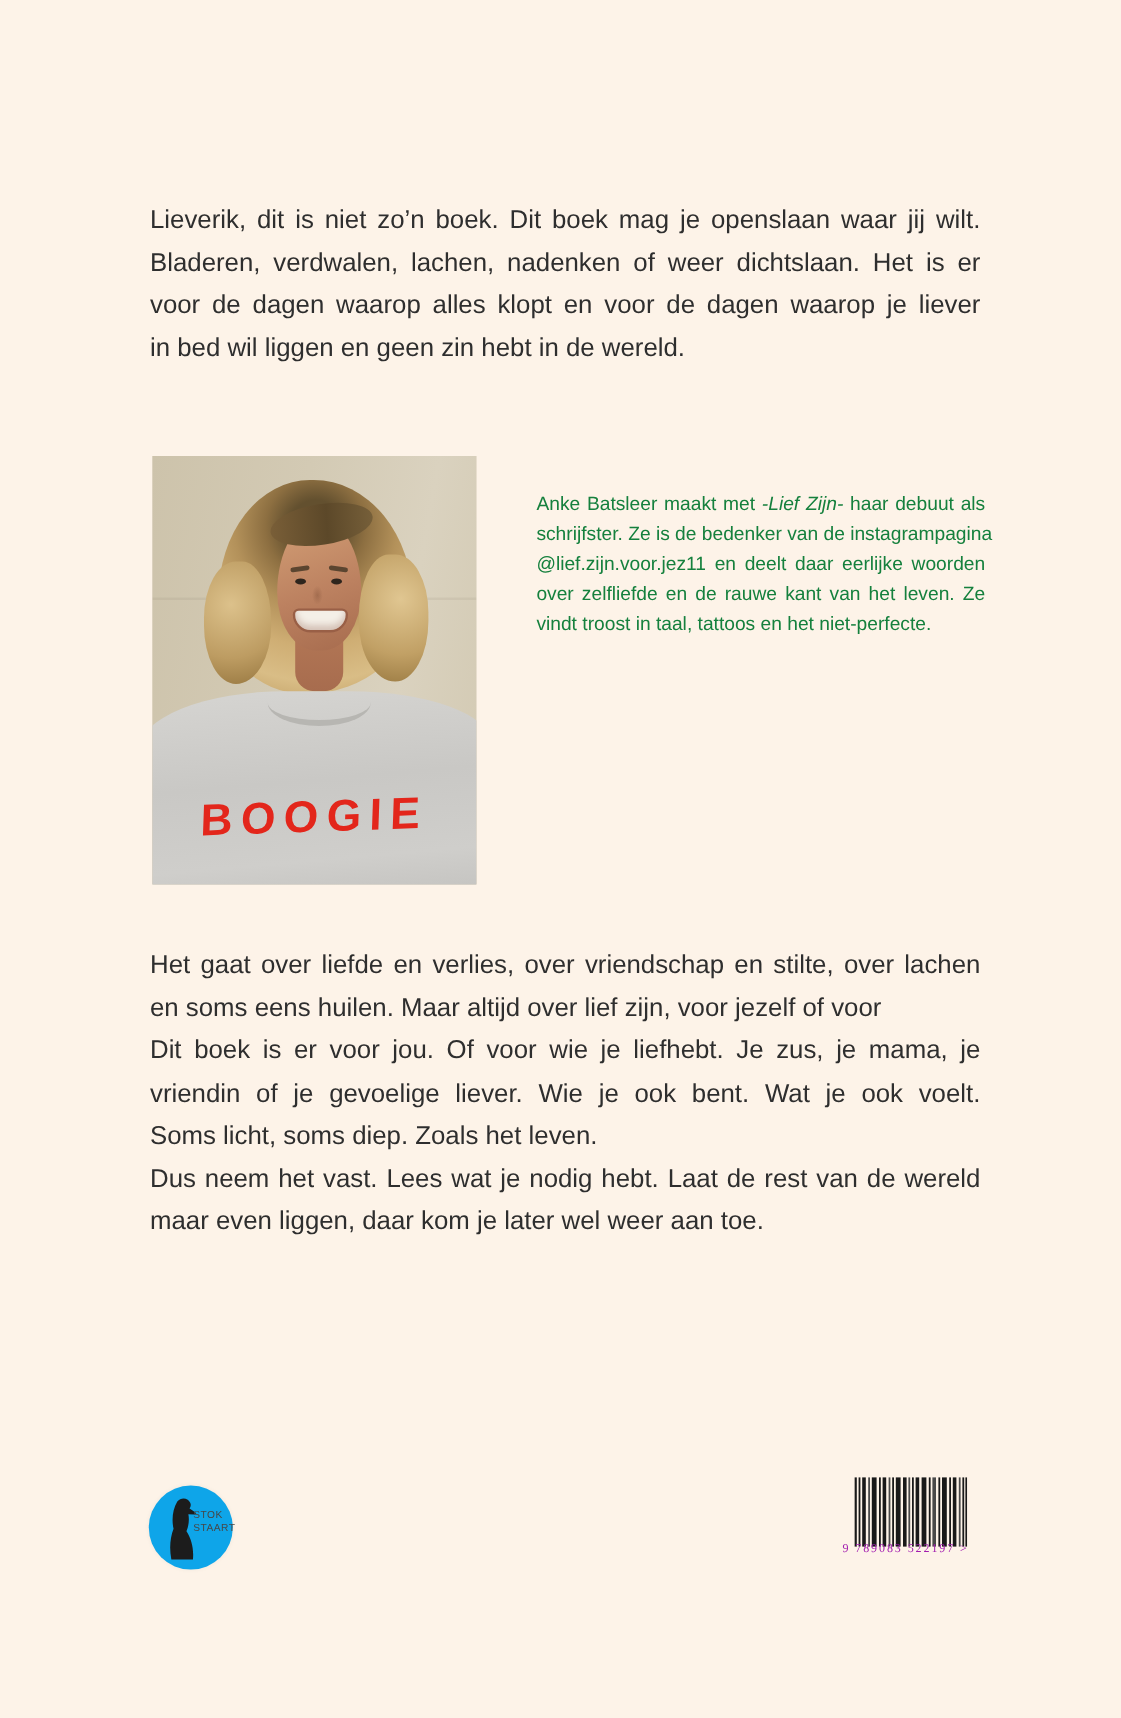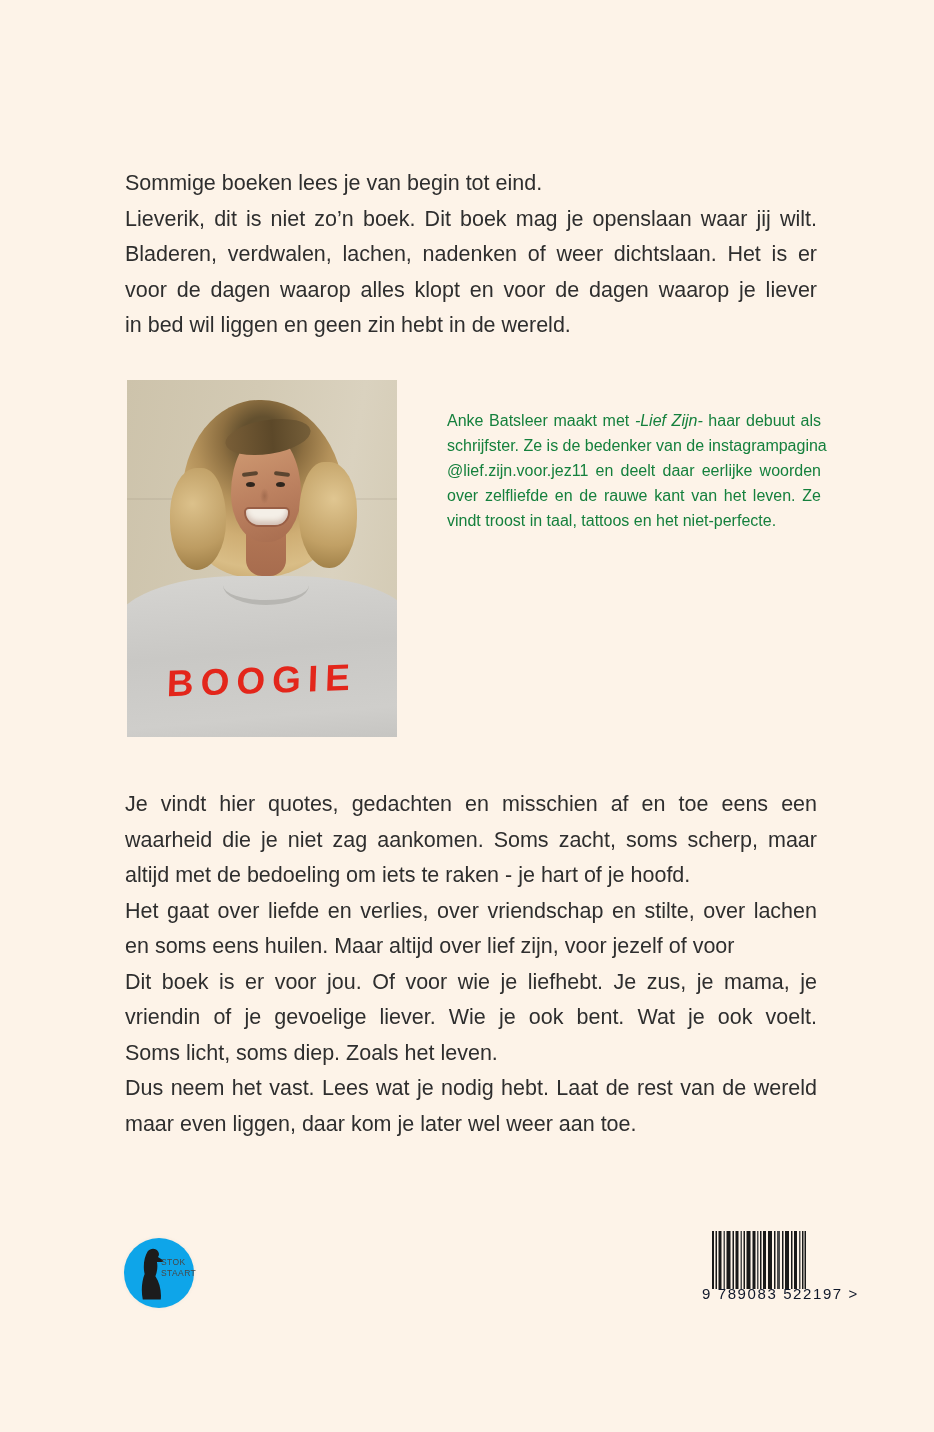--- a/index.html
+++ b/index.html
@@ -63,31 +63,28 @@
   
   .logo{position:absolute;left:124px;top:1238px;width:70px;height:70px;border-radius:50%;
     background:#0ea5e9;box-shadow:0 0 4px rgba(0,0,0,0.05);}
   .logo svg{position:absolute;left:11px;top:9px;}
   .logo-text{position:absolute;left:37px;top:19px;font-size:8.5px;line-height:10.5px;
     letter-spacing:.4px;color:#474747;}
   .logo-text span{display:block;}
   
   .barcode{position:absolute;left:702px;top:1231px;width:120px;}
   .bars{margin-left:10px;display:block;}
-  .isbn{margin-top:-4px;font-size:15px;letter-spacing:1.6px;color:#0f172a;white-space:nowrap;}
+  .isbn{margin-top:-4px;font-size:10px;letter-spacing:1.6px;color:#a21caf;white-space:nowrap;font-family:Liberation Serif, serif;}
 </style>
 </head>
 <body>
 
 <div class="cover">
 
   <div class="textblock intro">
-    <div class="jpara">
-        <div class="line">Sommige boeken lees je van begin tot eind.</div>
-      </div>
     <div class="jpara">
         <div class="line">Lieverik, dit is niet zo’n boek. Dit boek mag je openslaan waar jij wilt.</div>
         <div class="line">Bladeren, verdwalen, lachen, nadenken of weer dichtslaan. Het is er</div>
         <div class="line">voor de dagen waarop alles klopt en voor de dagen waarop je liever</div>
         <div class="line">in bed wil liggen en geen zin hebt in de wereld.</div>
       </div>
   </div>
 
   <div class="photo">
     <div class="wall"></div>
@@ -113,25 +110,20 @@
     <div class="line">
       <span>Anke Batsleer maakt met </span><em>-Lief Zijn-</em><span> haar debuut als</span>
     </div>
   <div class="line">schrijfster. Ze is de bedenker van de instagrampagina</div>
       <div class="line">@lief.zijn.voor.jez11 en deelt daar eerlijke woorden</div>
       <div class="line">over zelfliefde en de rauwe kant van het leven. Ze</div>
       <div class="line">vindt troost in taal, tattoos en het niet-perfecte.</div>
     </div>
 
   <div class="textblock maintext">
-    <div class="jpara">
-        <div class="line">Je vindt hier quotes, gedachten en misschien af en toe eens een</div>
-        <div class="line">waarheid die je niet zag aankomen. Soms zacht, soms scherp, maar</div>
-        <div class="line">altijd met de bedoeling om iets te raken - je hart of je hoofd.</div>
-      </div>
     <div class="jpara">
         <div class="line">Het gaat over liefde en verlies, over vriendschap en stilte, over lachen</div>
         <div class="line">en soms eens huilen. Maar altijd over lief zijn, voor jezelf of voor</div>
       </div>
     <div class="jpara">
         <div class="line">Dit boek is er voor jou. Of voor wie je liefhebt. Je zus, je mama, je</div>
         <div class="line">vriendin of je gevoelige liever. Wie je ook bent. Wat je ook voelt.</div>
         <div class="line">Soms licht, soms diep. Zoals het leven.</div>
       </div>
     <div class="jpara">

